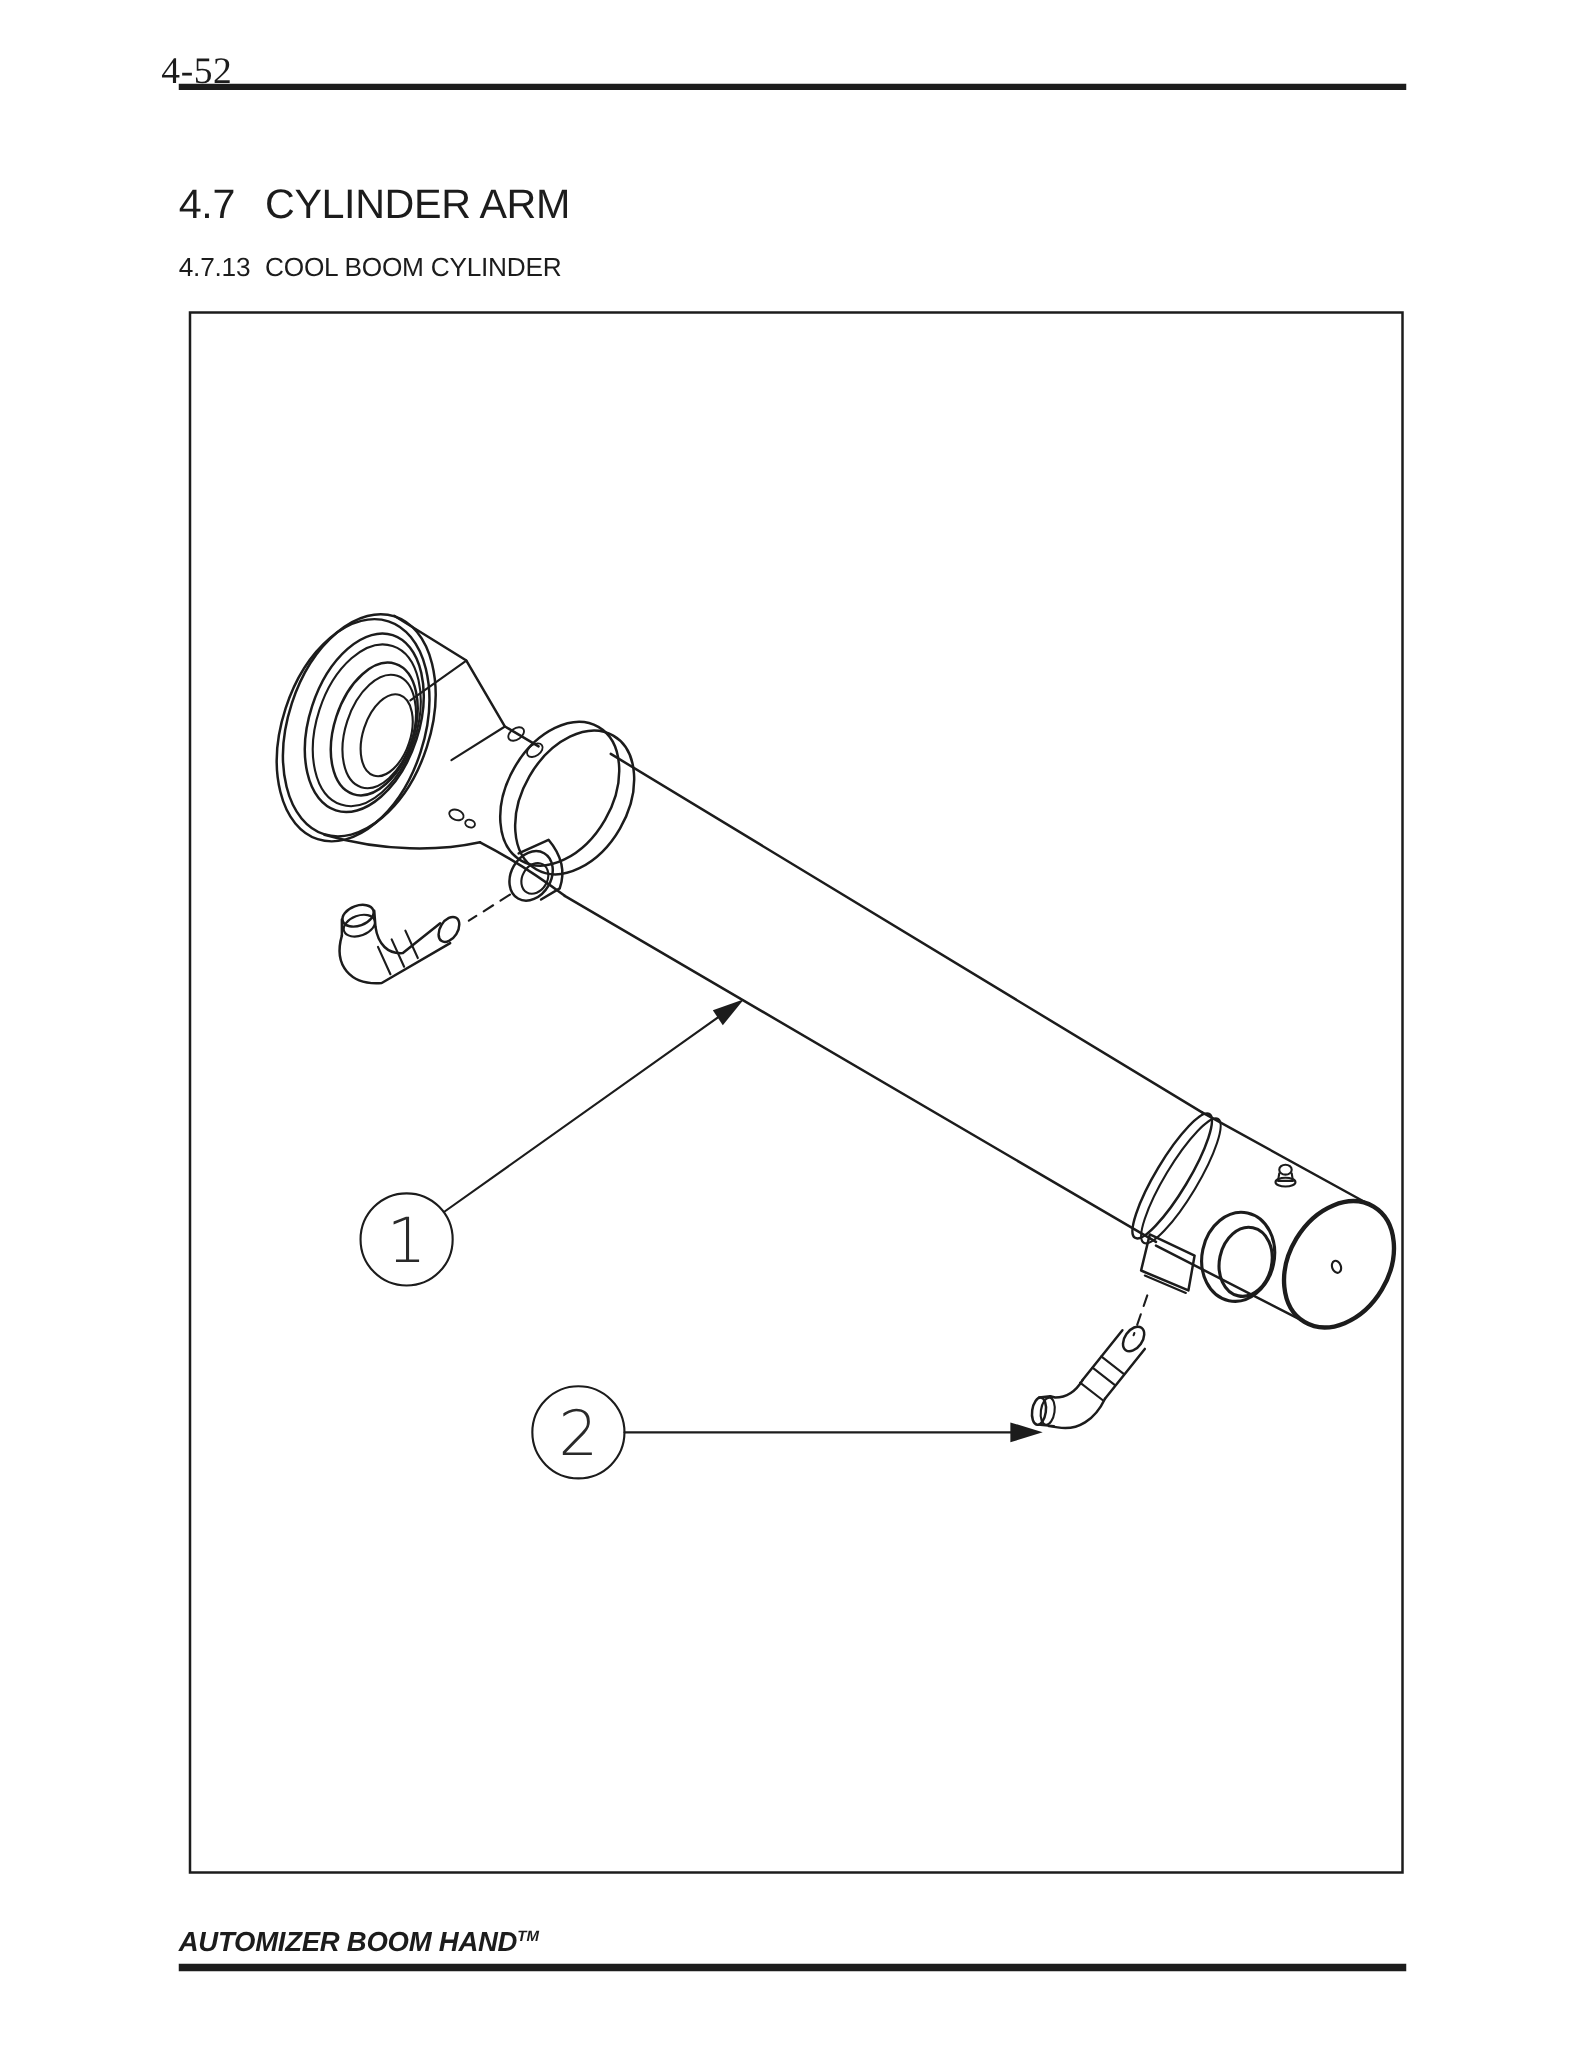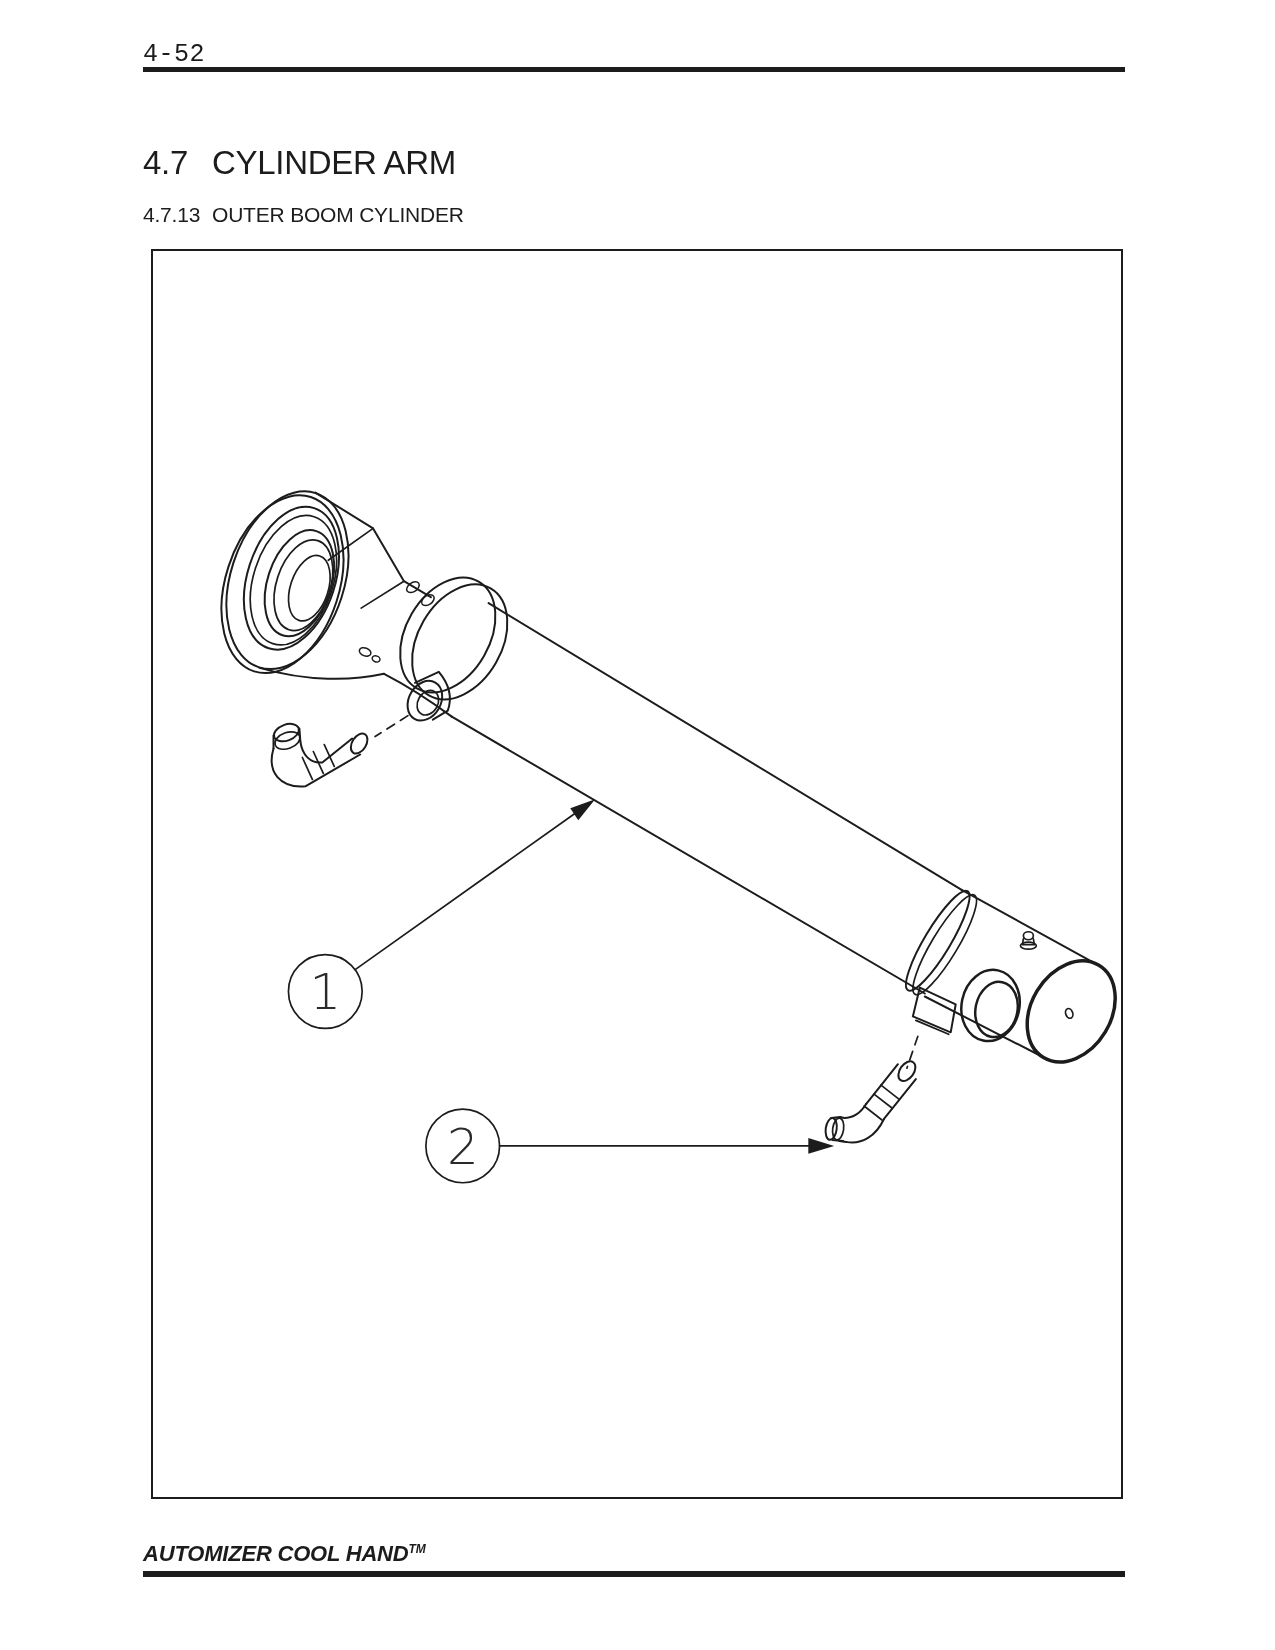--- a/index.html
+++ b/index.html
@@ -1,18 +1,18 @@
 <!DOCTYPE html>
 <html><head>
 <meta charset="utf-8">
 <style>
   html,body{margin:0;padding:0;background:#ffffff;}
   body{width:1275px;height:1650px;position:relative;font-family:"Liberation Sans",sans-serif;color:#1c1c1c;}
   .abs{position:absolute;}
-  .page-number{left:143px;top:40px;font-family:Liberation Mono, monospace;font-size:25px;letter-spacing:0.5px;}
+  .page-number{left:129px;top:40px;font-family:Liberation Serif, serif;font-size:30px;letter-spacing:0.5px;}
   .rule{background:#1c1c1c;left:143px;width:982px;}
   .rule-top{top:67px;height:5px;}
   .rule-bottom{top:1571px;height:6px;}
   .heading{left:143px;top:144px;font-size:33px;font-weight:normal;letter-spacing:-0.3px;display:flex;}
   .heading .num{width:69px;flex:0 0 69px;}
   .subheading{left:143px;top:203px;font-size:21px;font-weight:normal;letter-spacing:-0.2px;display:flex;}
   .subheading .num{width:69px;flex:0 0 69px;}
   .figure-frame{left:151px;top:249px;width:972px;height:1250px;border:2px solid #1c1c1c;box-sizing:border-box;background:#fff;}
   .figure-frame svg{display:block;width:100%;height:100%;}
   .footer{left:143px;top:1541px;font-size:22px;font-style:italic;font-weight:bold;letter-spacing:-0.2px;}
@@ -25,21 +25,21 @@
 <div class="abs page-number">4-52</div>
 <div class="abs rule rule-top"></div>
 
 <div class="abs heading">
   <span class="num">4.7</span>
   <span>CYLINDER ARM</span>
 </div>
 
 <div class="abs subheading">
   <span class="num">4.7.13</span>
-  <span>OUTER BOOM CYLINDER</span>
+  <span>COOL BOOM CYLINDER</span>
 </div>
 
 <div class="abs figure-frame">
   <svg viewBox="0 0 972 1250" xmlns="http://www.w3.org/2000/svg">
     <g stroke="#1c1c1c" fill="none" stroke-width="2" stroke-linecap="round" stroke-linejoin="round">
 
       <g>
         <ellipse cx="135" cy="330" rx="57" ry="92" transform="rotate(18 135 330)"></ellipse>
         <ellipse cx="130" cy="334" rx="57" ry="92" transform="rotate(18 130 334)"></ellipse>
         <ellipse cx="139" cy="328" rx="44" ry="74" transform="rotate(18 139 328)"></ellipse>
@@ -141,15 +141,15 @@
         <polygon points="684,898 658,890 658,906" fill="#1c1c1c" stroke="none"></polygon>
       </g>
     </g>
 
     <text class="callout-text" x="173" y="761" text-anchor="middle">1</text>
     <text class="callout-text" x="311" y="916" text-anchor="middle">2</text>
   </svg>
 </div>
 
 <div class="abs footer">
-  <span>AUTOMIZER COOL HAND</span><sup>TM</sup>
+  <span>AUTOMIZER BOOM HAND</span><sup>TM</sup>
 </div>
 <div class="abs rule rule-bottom"></div>
 
 </body></html>

